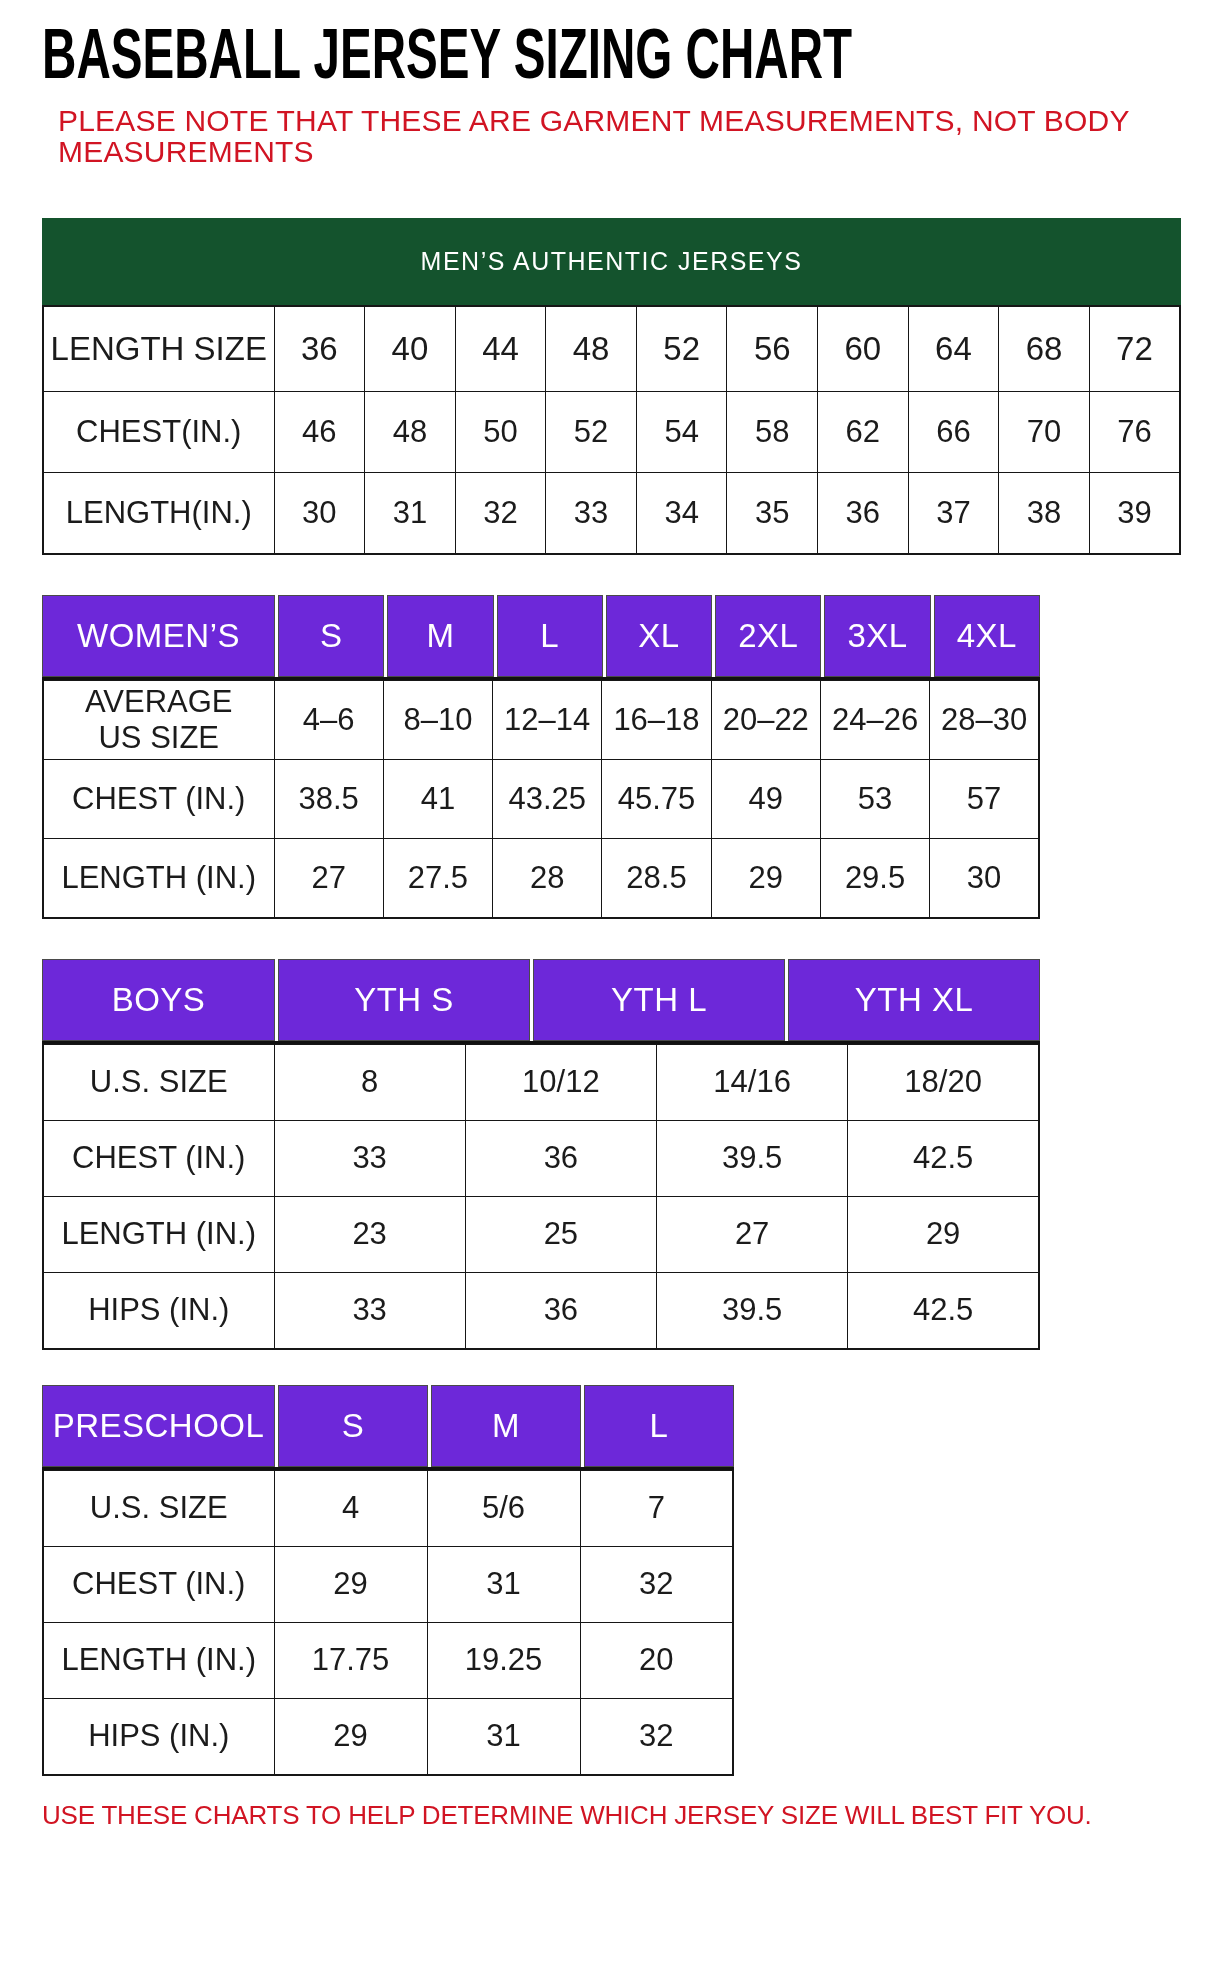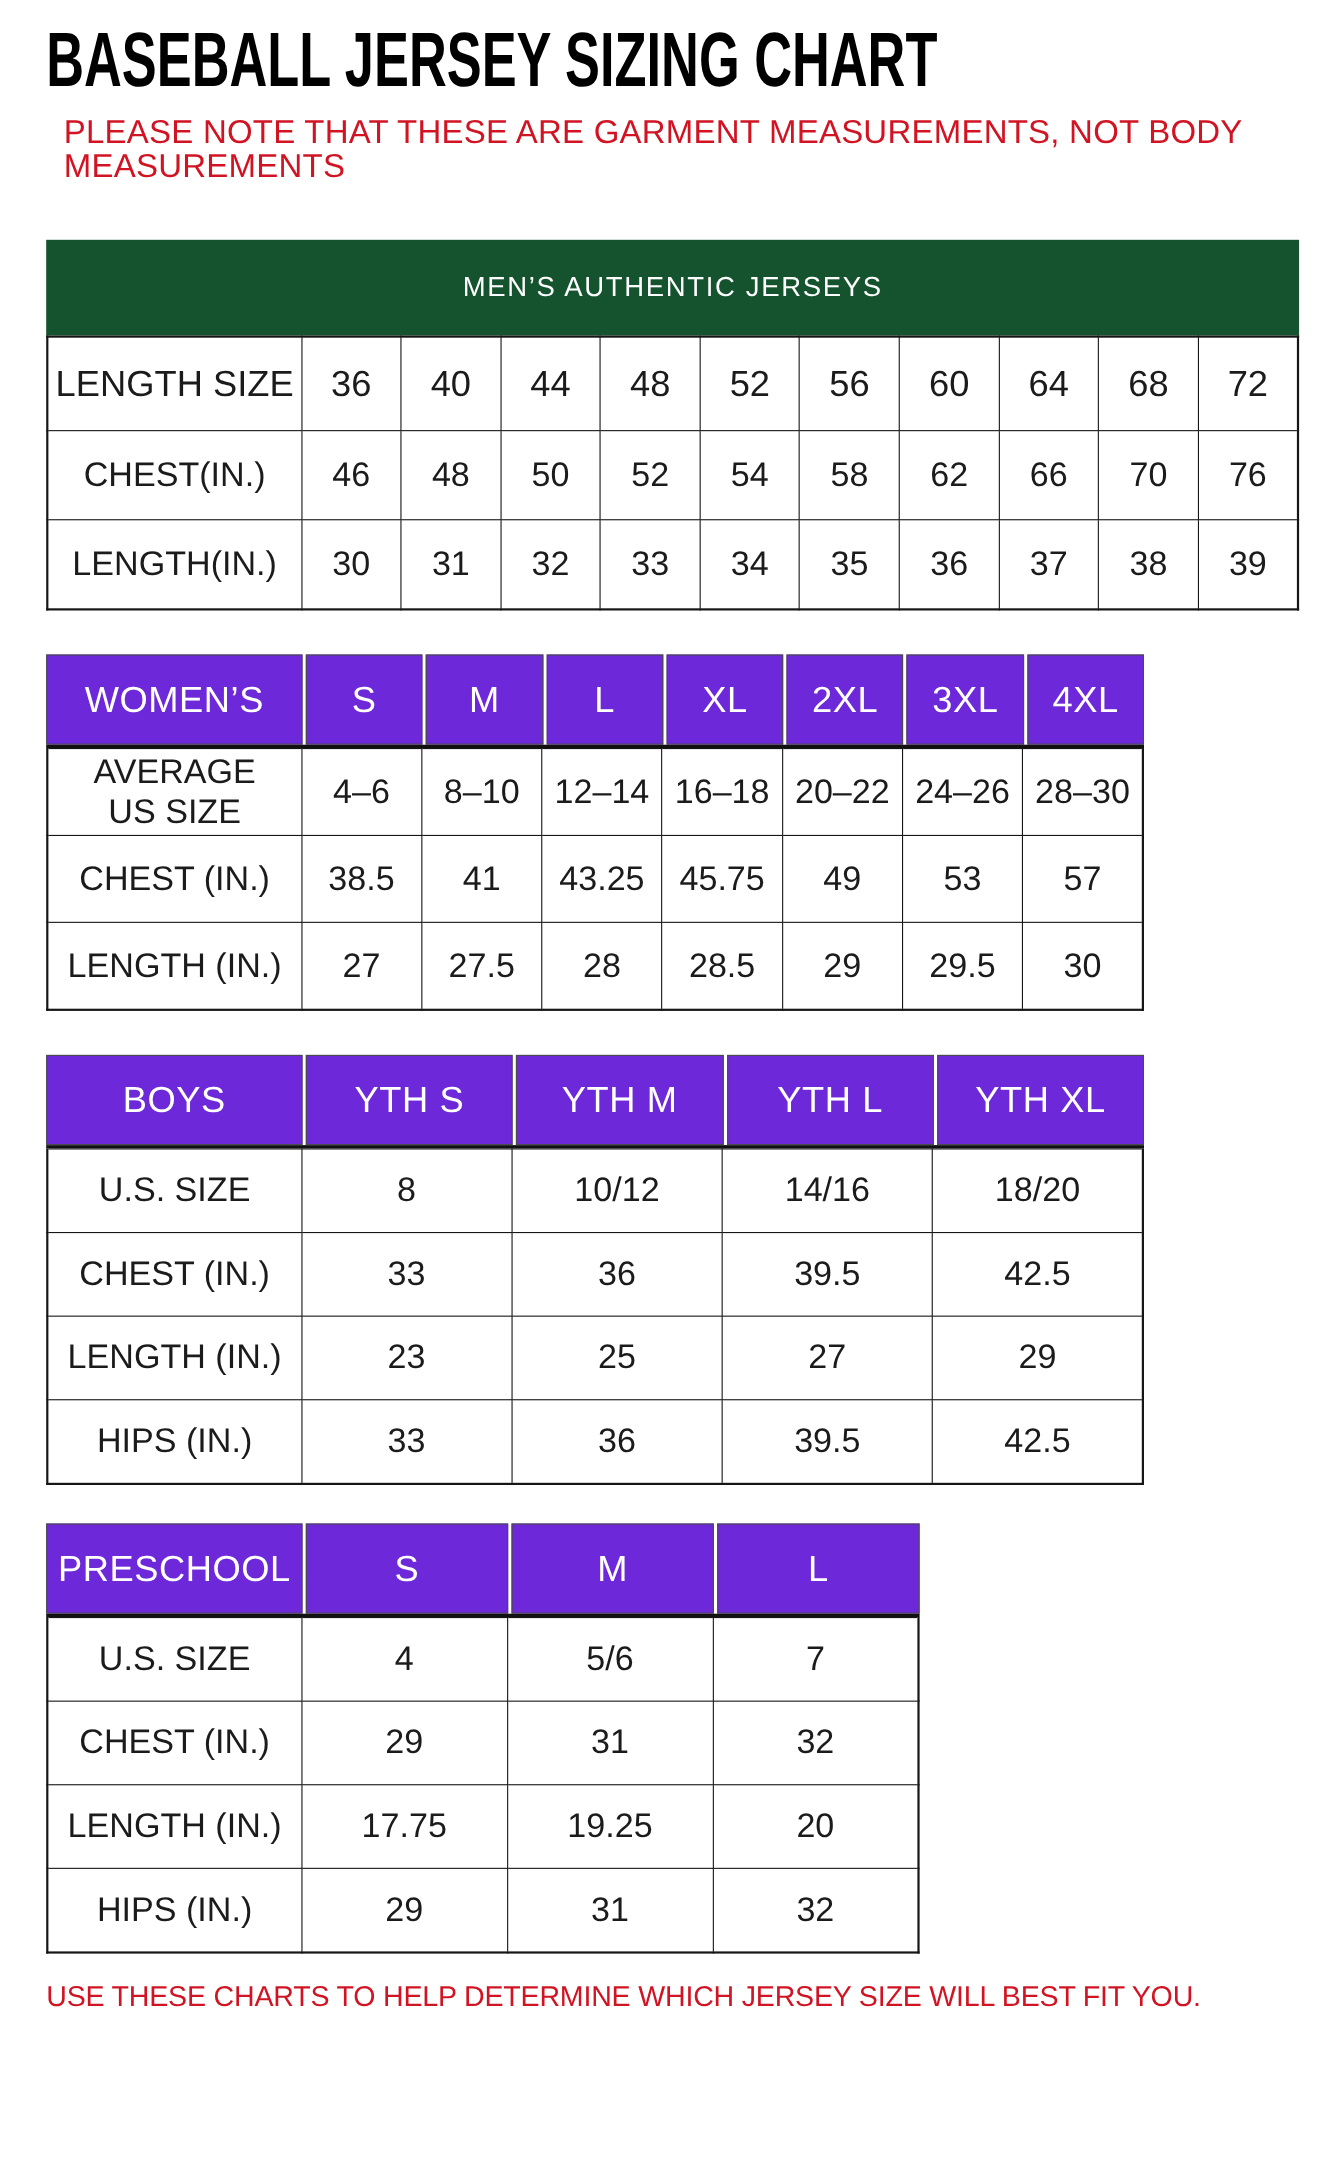--- a/index.html
+++ b/index.html
@@ -44,21 +44,21 @@
     letter-spacing:-0.2px;
     white-space:nowrap;
   }
   
   .size-table-wrap{margin-top:40px;}
   .size-table-wrap.mens{margin-top:50px;}
   .size-table-wrap.preschool{margin-top:35px;}
   .mens{width:1139px;}
   .womens{width:998px;}
   .boys{width:998px;}
-  .preschool{width:794px;}
+  .preschool{width:692px;}
 
   .banner{
     height:87px;
     background:#14532d;
     color:#ffffff;
     display:flex;
     align-items:center;
     justify-content:center;
     font-size:25px;
     letter-spacing:1.5px;
@@ -230,21 +230,20 @@
               <td class="value-cell">29.5</td>
               <td class="value-cell">30</td>
             </tr>
           </tbody>
         </table>
       </div>
       <div class="size-table-wrap boys has-gray">
         <div class="gray-header">
           <div class="gh-cell gh-label">BOYS</div>
           <div class="gh-cell">YTH S</div>
-          <div class="gh-cell">YTH M</div>
           <div class="gh-cell">YTH L</div>
           <div class="gh-cell">YTH XL</div>
         </div>
         <table class="body-table">
           <colgroup>
             <col class="label-col">
             <col>
             <col>
             <col>
             <col>

